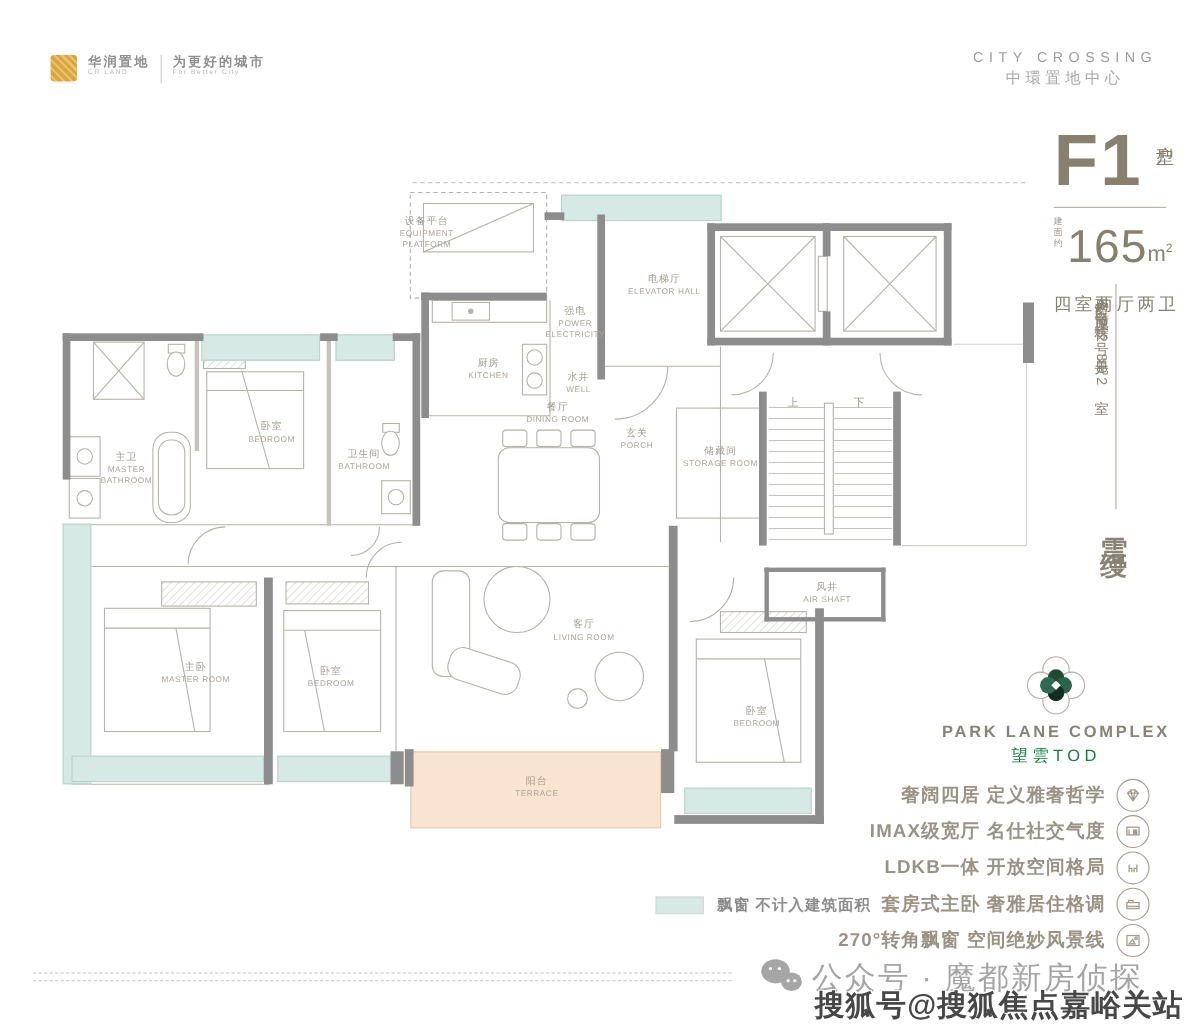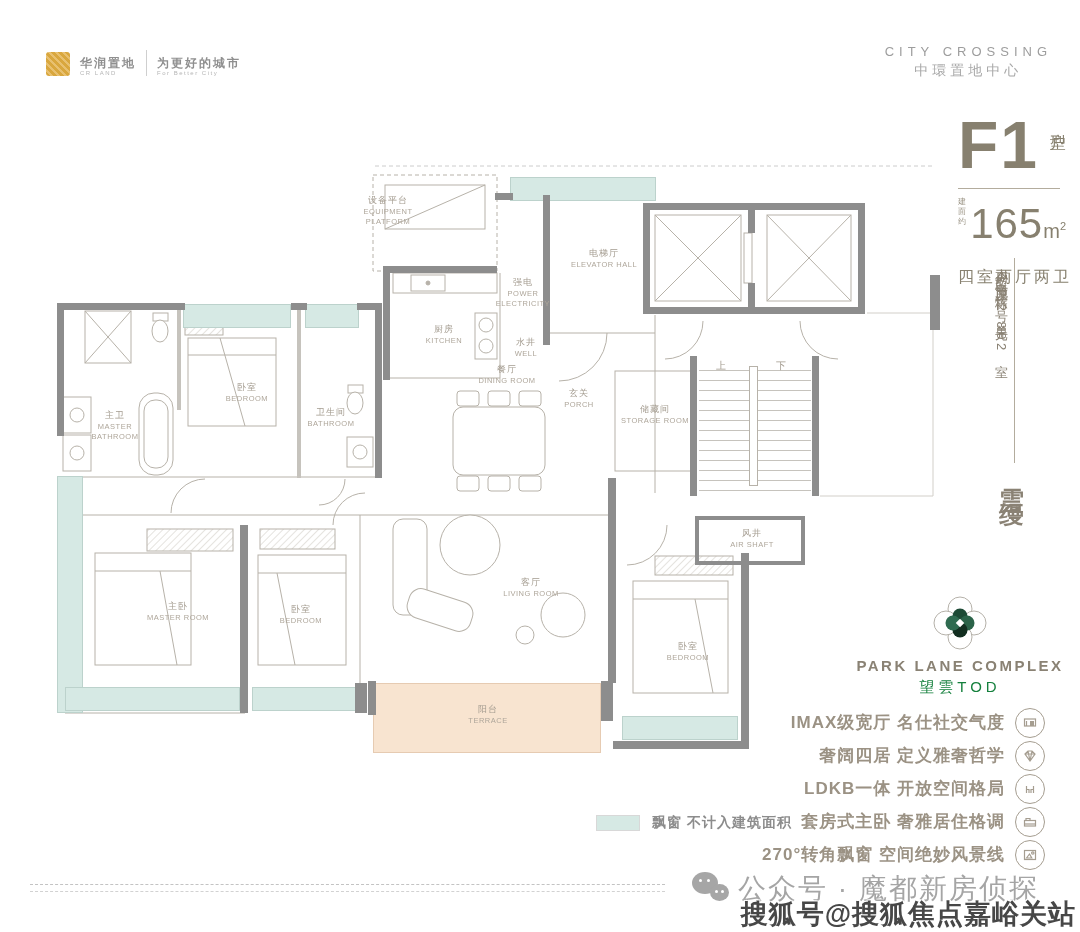--- a/index.html
+++ b/index.html
@@ -1,20 +1,20 @@
 <!DOCTYPE html>
 <html><head>
 <meta charset="utf-8">
 <style>
   html,body{margin:0;padding:0;}
   body{width:1080px;height:932px;position:relative;background:#ffffff;overflow:hidden;
        font-family:"Liberation Sans","DejaVu Sans",sans-serif;}
   .abs{position:absolute;}
   
-  .brand{left:46px;top:50px;display:flex;align-items:flex-end;gap:10px;}
+  .brand{left:46px;top:50px;display:flex;align-items:flex-start;gap:10px;}
   .brand-mark{width:24px;height:24px;border-radius:3px;
     background:repeating-linear-gradient(45deg,#d9a73e 0 3px,#e8c070 3px 5px);}
   .brand-cn{font-size:12px;font-weight:bold;color:#8f8f8f;letter-spacing:2px;line-height:1.1;}
   .brand-en{font-size:6px;color:#b5b5b5;letter-spacing:1.5px;}
   .brand-div{width:1px;height:26px;background:#cfcfcf;}
   .proj{right:28px;top:44px;text-align:center;}
   .proj-en{font-size:13px;color:#9d9d9d;letter-spacing:5px;}
   .proj-cn{font-size:14px;color:#a8a8a8;letter-spacing:4px;margin-top:3px;}
   
   .unit{left:958px;top:112px;width:108px;}
@@ -128,34 +128,34 @@
     <circle cx="28" cy="35" r="7.5" fill="#122e20"></circle>
     <circle cx="21" cy="28" r="7.5" fill="#2f6b50"></circle>
     <rect x="25" y="25" width="6" height="6" fill="#ffffff" transform="rotate(45 28 28)"></rect>
   </svg>
   <div class="pl-title">PARK LANE COMPLEX</div>
   <div class="pl-sub">望雲TOD</div>
 </div>
 
 <div class="abs features">
   <div class="feat">
+    <span class="feat-txt">奢阔四居 定义雅奢哲学</span>
+    <span class="feat-ic">
+      <svg width="16" height="16" viewBox="0 0 16 16" fill="none" stroke="#a59d90" stroke-width="1.2">
+        <path d="M3 6 L6 3 H10 L13 6 L8 13 Z M3 6 H13 M6 3 L8 13 L10 3"></path>
+        </svg>
+      </span>
+  </div>
+  <div class="feat">
     <span class="feat-txt">IMAX级宽厅 名仕社交气度</span>
     <span class="feat-ic">
       <svg width="16" height="16" viewBox="0 0 16 16" fill="none" stroke="#a59d90" stroke-width="1.2">
         <rect x="2.5" y="4" width="11" height="7"></rect>
           <rect x="8" y="6" width="4" height="5" fill="#a59d90" stroke="none"></rect>
         <line x1="4.5" y1="6" x2="4.5" y2="11"></line>
-        </svg>
-      </span>
-  </div>
-  <div class="feat">
-    <span class="feat-txt">奢阔四居 定义雅奢哲学</span>
-    <span class="feat-ic">
-      <svg width="16" height="16" viewBox="0 0 16 16" fill="none" stroke="#a59d90" stroke-width="1.2">
-        <path d="M3 6 L6 3 H10 L13 6 L8 13 Z M3 6 H13 M6 3 L8 13 L10 3"></path>
         </svg>
       </span>
   </div>
   <div class="feat">
     <span class="feat-txt">LDKB一体 开放空间格局</span>
     <span class="feat-ic">
       <svg width="16" height="16" viewBox="0 0 16 16" fill="none" stroke="#a59d90" stroke-width="1.2">
         <path d="M4.5 12 V5 M4.5 8.5 H7 V12 M11.5 12 V5 M11.5 8.5 H9 V12"></path>
         </svg>
       </span>
@@ -376,21 +376,21 @@
   <div class="lbl" style="left:452px;top:212px;">
     <span>餐厅</span><span class="en">DINING ROOM</span></div>
   <div class="lbl" style="left:524px;top:236px;">
     <span>玄关</span><span class="en">PORCH</span></div>
   <div class="lbl wrap" style="left:600px;top:252px;width:70px;">
     <span>储藏间</span><span class="en">STORAGE ROOM</span></div>
   <div class="lbl" style="left:123px;top:449px;">
     <span>主卧</span><span class="en">MASTER ROOM</span></div>
   <div class="lbl" style="left:246px;top:452px;">
     <span>卧室</span><span class="en">BEDROOM</span></div>
-  <div class="lbl" style="left:476px;top:425px;">
+  <div class="lbl" style="left:476px;top:410px;">
     <span>客厅</span><span class="en">LIVING ROOM</span></div>
   <div class="lbl" style="left:433px;top:552px;">
     <span>阳台</span><span class="en">TERRACE</span></div>
   <div class="lbl" style="left:633px;top:489px;">
     <span>卧室</span><span class="en">BEDROOM</span></div>
   <div class="lbl wrap" style="left:697px;top:376px;width:70px;">
     <span>风井</span><span class="en">AIR SHAFT</span></div>
 </div>
 
 </body></html>

